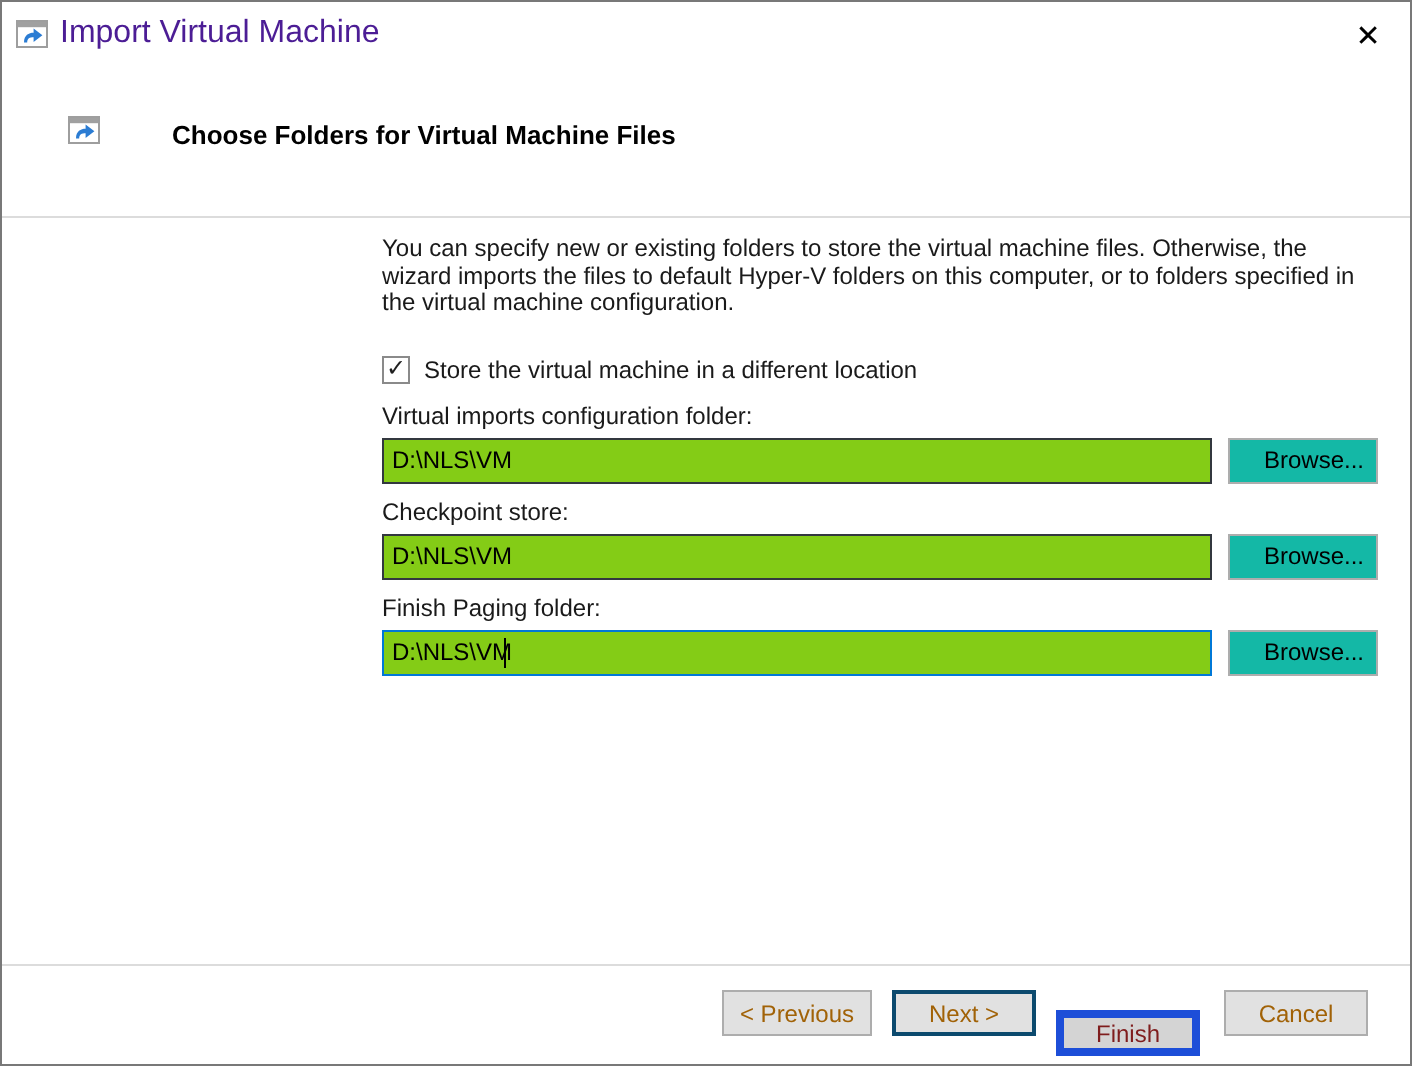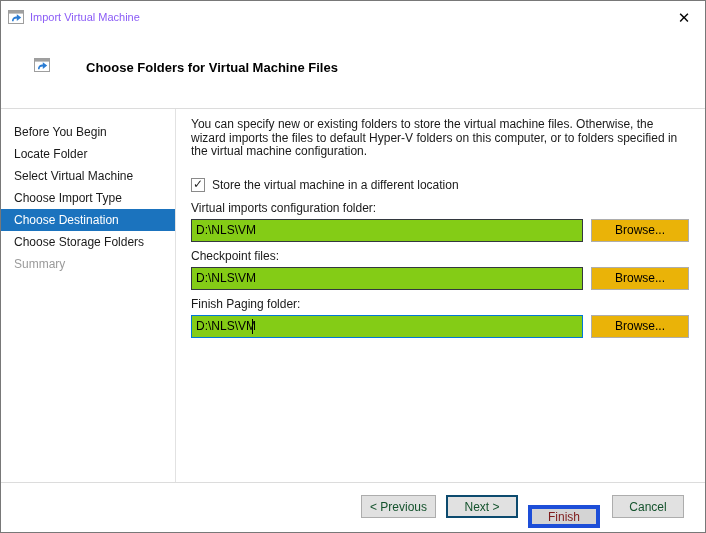--- a/index.html
+++ b/index.html
@@ -6,21 +6,21 @@
   *{box-sizing:border-box;}
   .dialog{
     position:relative;width:706px;height:533px;background:#ffffff;
     border:1px solid #787878;
     font-family:"Liberation Sans","DejaVu Sans",sans-serif;
     font-size:12px;color:#1a1a1a;overflow:hidden;
   }
   
   .titlebar{position:absolute;top:0;left:0;right:0;height:32px;display:flex;align-items:center;padding-left:7px;background:#fff;}
   .titlebar .app-icon{margin-right:6px;display:inline-flex;}
-  .titlebar .title{font-size:11px;color:#8b5cf6;text-align:right;}
+  .titlebar .title{font-size:16px;color:#4c1d95;text-align:right;}
   .close-btn{
     position:absolute;top:5px;right:8px;width:26px;height:24px;
     display:flex;align-items:center;justify-content:center;
     font-size:15px;color:#000;cursor:default;background:transparent;border:none;
     font-family:"DejaVu Sans",sans-serif;font-weight:300;
   }
   
   .header{position:absolute;top:32px;left:0;right:0;height:75px;background:#fff;}
   .header .hdr-icon{position:absolute;left:33px;top:25px;}
   .header .hdr-title{position:absolute;left:85px;top:27px;font-size:13px;font-weight:bold;color:#000;}
@@ -44,31 +44,31 @@
   .field-row + .field-label{margin-top:7px;}
   .text-input-wrap{position:relative;flex:1 1 auto;margin-right:8px;height:23px;}
   .text-input{
     width:100%;height:23px;border:1px solid #33383f;background:#84cc16;
     font-family:"Liberation Sans","DejaVu Sans",sans-serif;font-size:12px;color:#000;
     padding:0 4px;outline:none;
   }
   .text-input.focused{border:1px solid #0078d7;}
   .caret{position:absolute;left:61px;top:4px;width:1px;height:15px;background:#000;}
   .browse-btn{
-    flex:0 0 auto;width:98px;height:23px;background:#eab308;border:1px solid #adadad;
-    font-family:"Liberation Sans","DejaVu Sans",sans-serif;font-size:12px;color:#000;cursor:default;
+    flex:0 0 auto;width:75px;height:23px;background:#14b8a6;border:1px solid #adadad;
+    font-family:"Liberation Sans","DejaVu Sans",sans-serif;font-size:12px;color:#000;cursor:default;text-align:right;
   }
   
   .footer{
     position:absolute;left:0;right:0;bottom:0;height:50px;background:#fff;border-top:1px solid #dcdcdc;
     display:flex;align-items:flex-start;justify-content:flex-end;gap:10px;padding:12px 21px 0 0;
   }
   .btn{
     min-width:72px;height:23px;background:#e1e1e1;border:1px solid #adadad;
-    font-family:"Liberation Sans","DejaVu Sans",sans-serif;font-size:12px;color:#14532d;cursor:default;padding:0 8px;
+    font-family:"Liberation Sans","DejaVu Sans",sans-serif;font-size:12px;color:#a16207;cursor:default;padding:0 8px;
   }
   .btn.default{border:2px solid #0c4a6e;}
   .btn.disabled{background:#d4d4d4;border:4px solid #1d4ed8;color:#7f1d1d;margin-top:10px;}
   .btn.cancel{margin-left:2px;}
   .win-icon{display:inline-block;}
 </style>
 </head>
 <body>
 
 <div class="dialog">
@@ -90,49 +90,40 @@
       <svg class="win-icon" width="16" height="14" viewBox="0 0 16 14">
         <rect x="0.5" y="0.5" width="15" height="13" fill="#ffffff" stroke="#9e9e9e"></rect>
         <rect x="1" y="1" width="14" height="2.6" fill="#a0a0a0"></rect>
         <path d="M4 11.2 C4 7.6 6.4 6.4 8.8 6.4 L8.8 4.2 L13.2 7.6 L8.8 11 L8.8 8.6 C6.8 8.6 5.6 9.2 5.6 11.2 Z" fill="#2b7cd3"></path>
       </svg>
     </span>
     <span class="hdr-title">Choose Folders for Virtual Machine Files</span>
   </div>
   <div class="hsep"></div>
 
-  <div class="sidebar">
-    <div class="nav-item">Before You Begin</div>
-    <div class="nav-item">Locate Folder</div>
-    <div class="nav-item">Select Virtual Machine</div>
-    <div class="nav-item">Choose Import Type</div>
-    <div class="nav-item selected">Choose Destination</div>
-    <div class="nav-item">Choose Storage Folders</div>
-    <div class="nav-item disabled">Summary</div>
-  </div>
 
   <div class="content">
     <div class="desc">You can specify new or existing folders to store the virtual machine files. Otherwise, the wizard imports the files to default Hyper-V folders on this computer, or to folders specified in the virtual machine configuration.</div>
 
     <div class="check-row">
       <span class="checkbox">
         <span class="mark">✓</span>
       </span>
       <span>Store the virtual machine in a different location</span>
     </div>
 
     <div class="field-label">Virtual imports configuration folder:</div>
     <div class="field-row">
       <span class="text-input-wrap">
         <input class="text-input" type="text" value="D:\NLS\VM" style="">
       </span>
       <button class="browse-btn">Browse...</button>
     </div>
 
-    <div class="field-label">Checkpoint files:</div>
+    <div class="field-label">Checkpoint store:</div>
     <div class="field-row">
       <span class="text-input-wrap">
         <input class="text-input" type="text" value="D:\NLS\VM" style="">
       </span>
       <button class="browse-btn">Browse...</button>
     </div>
 
     <div class="field-label">Finish Paging folder:</div>
     <div class="field-row">
       <span class="text-input-wrap">

